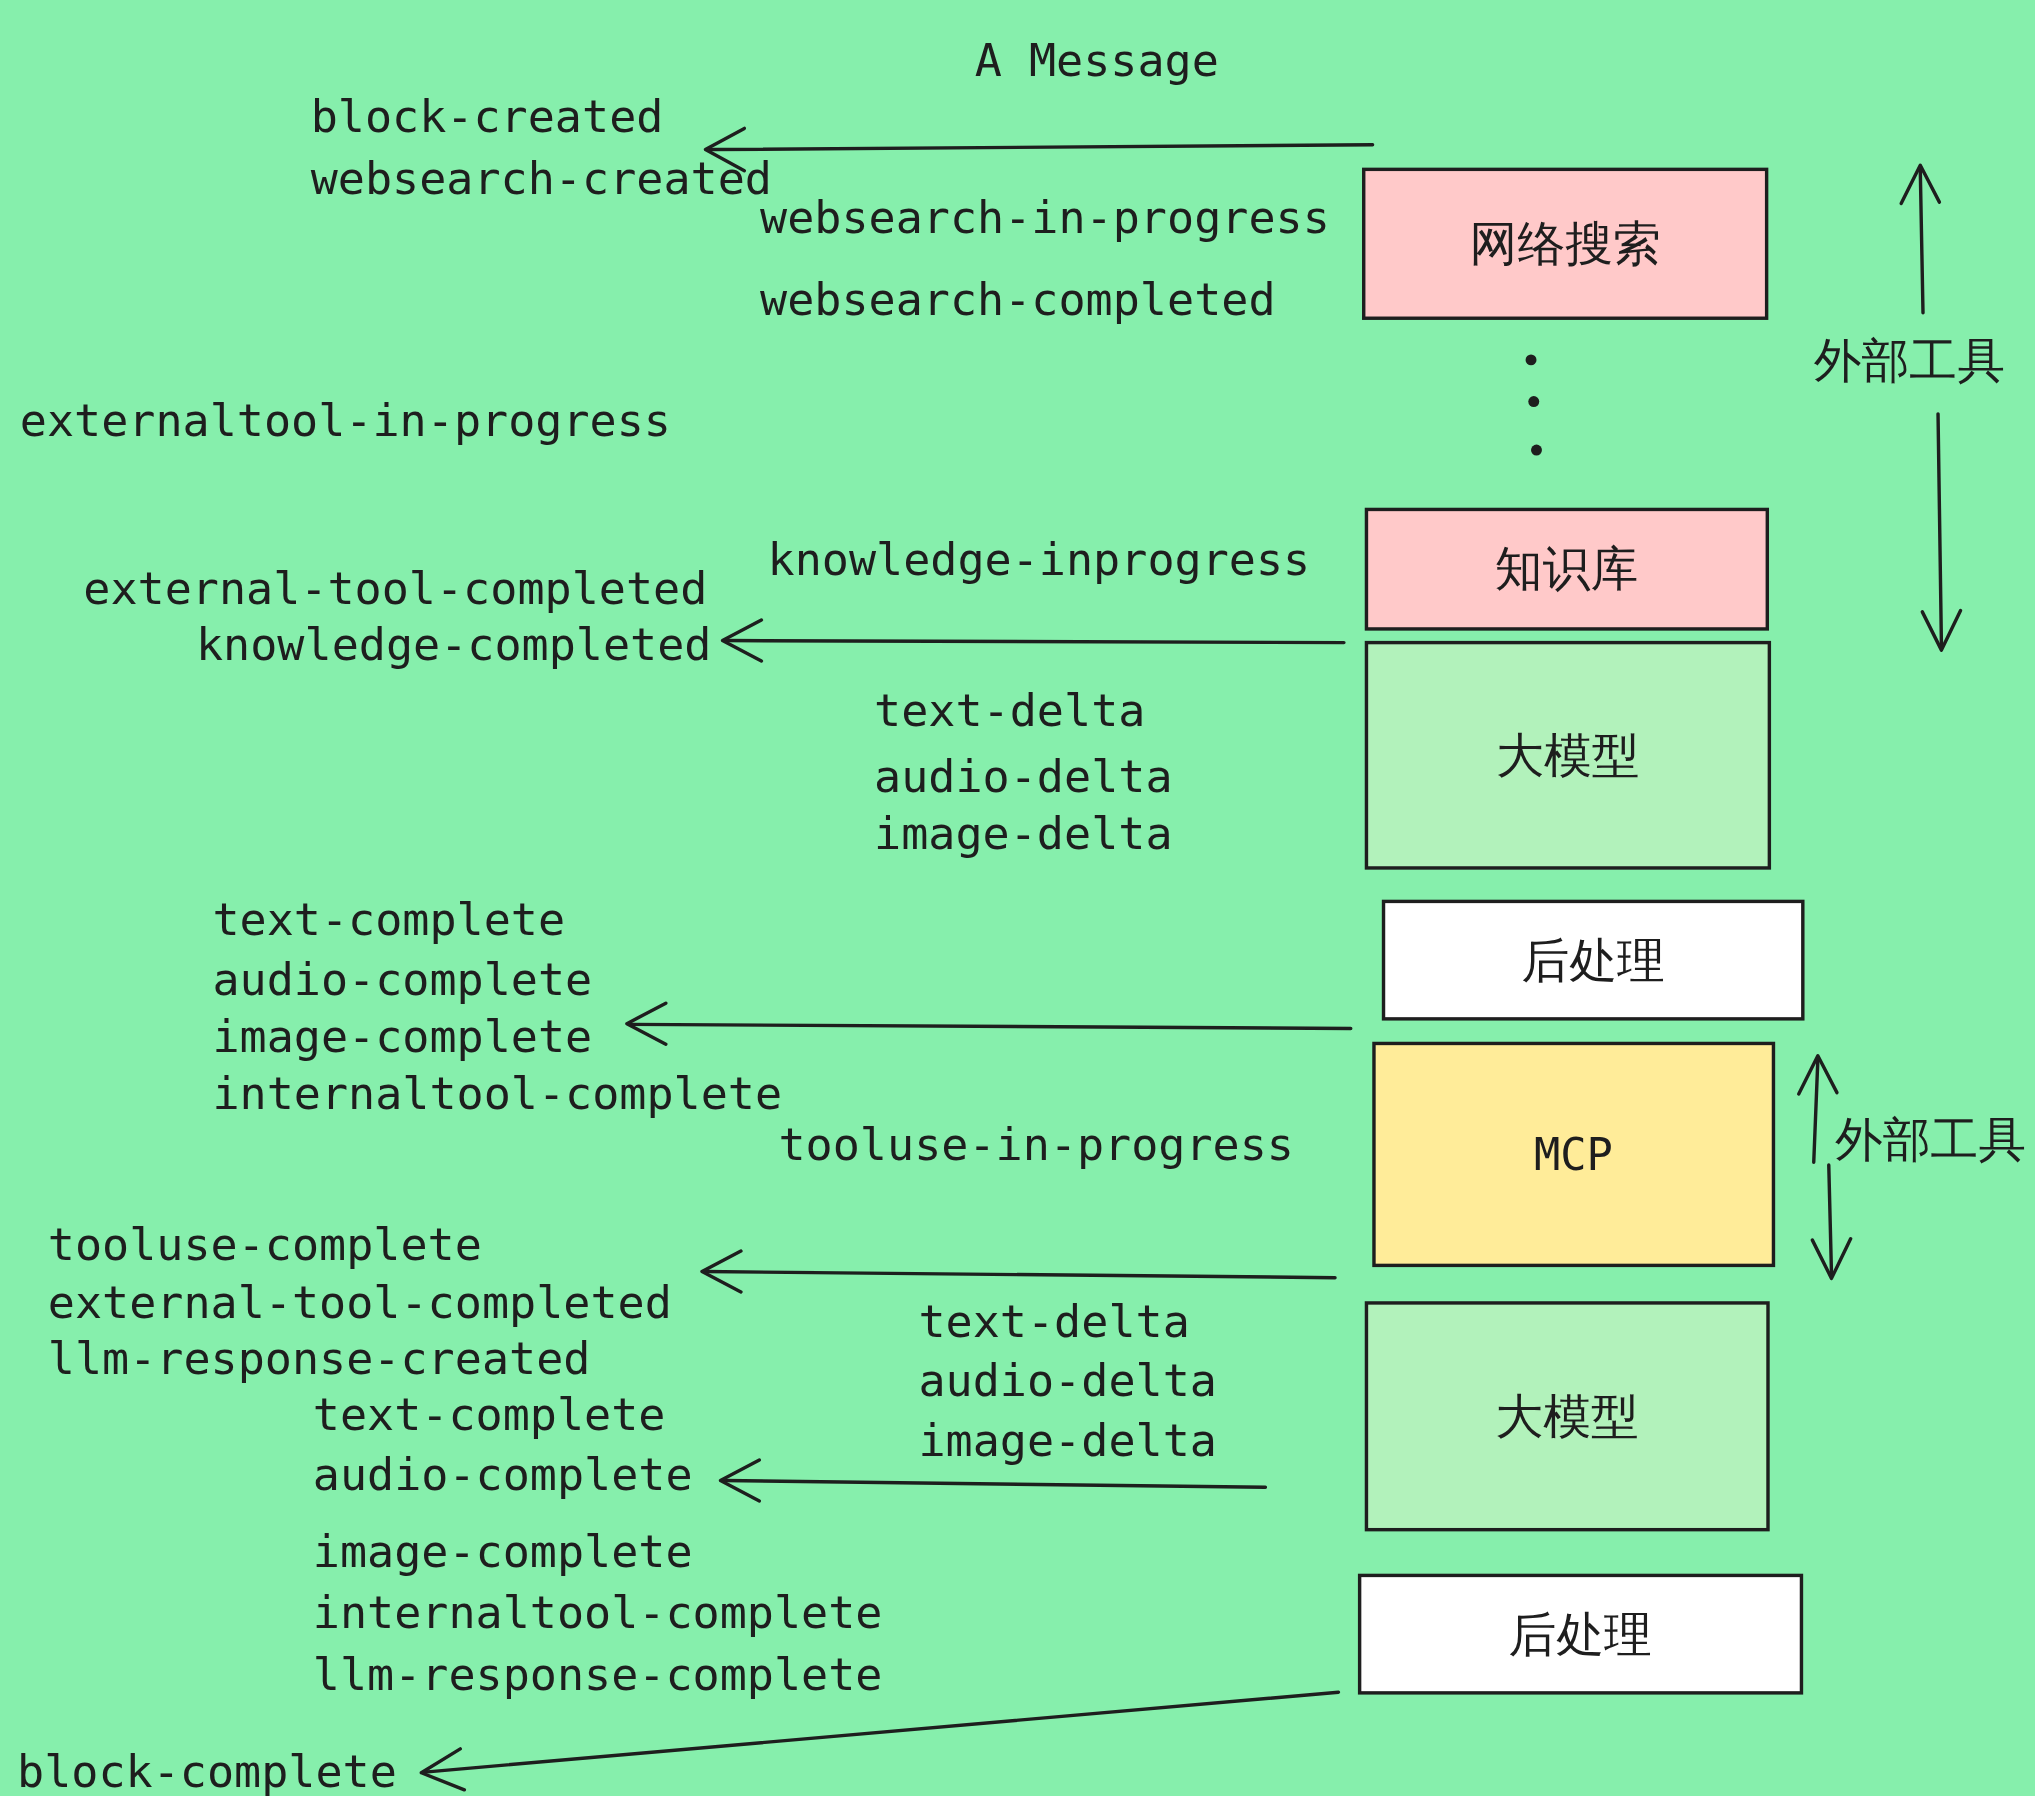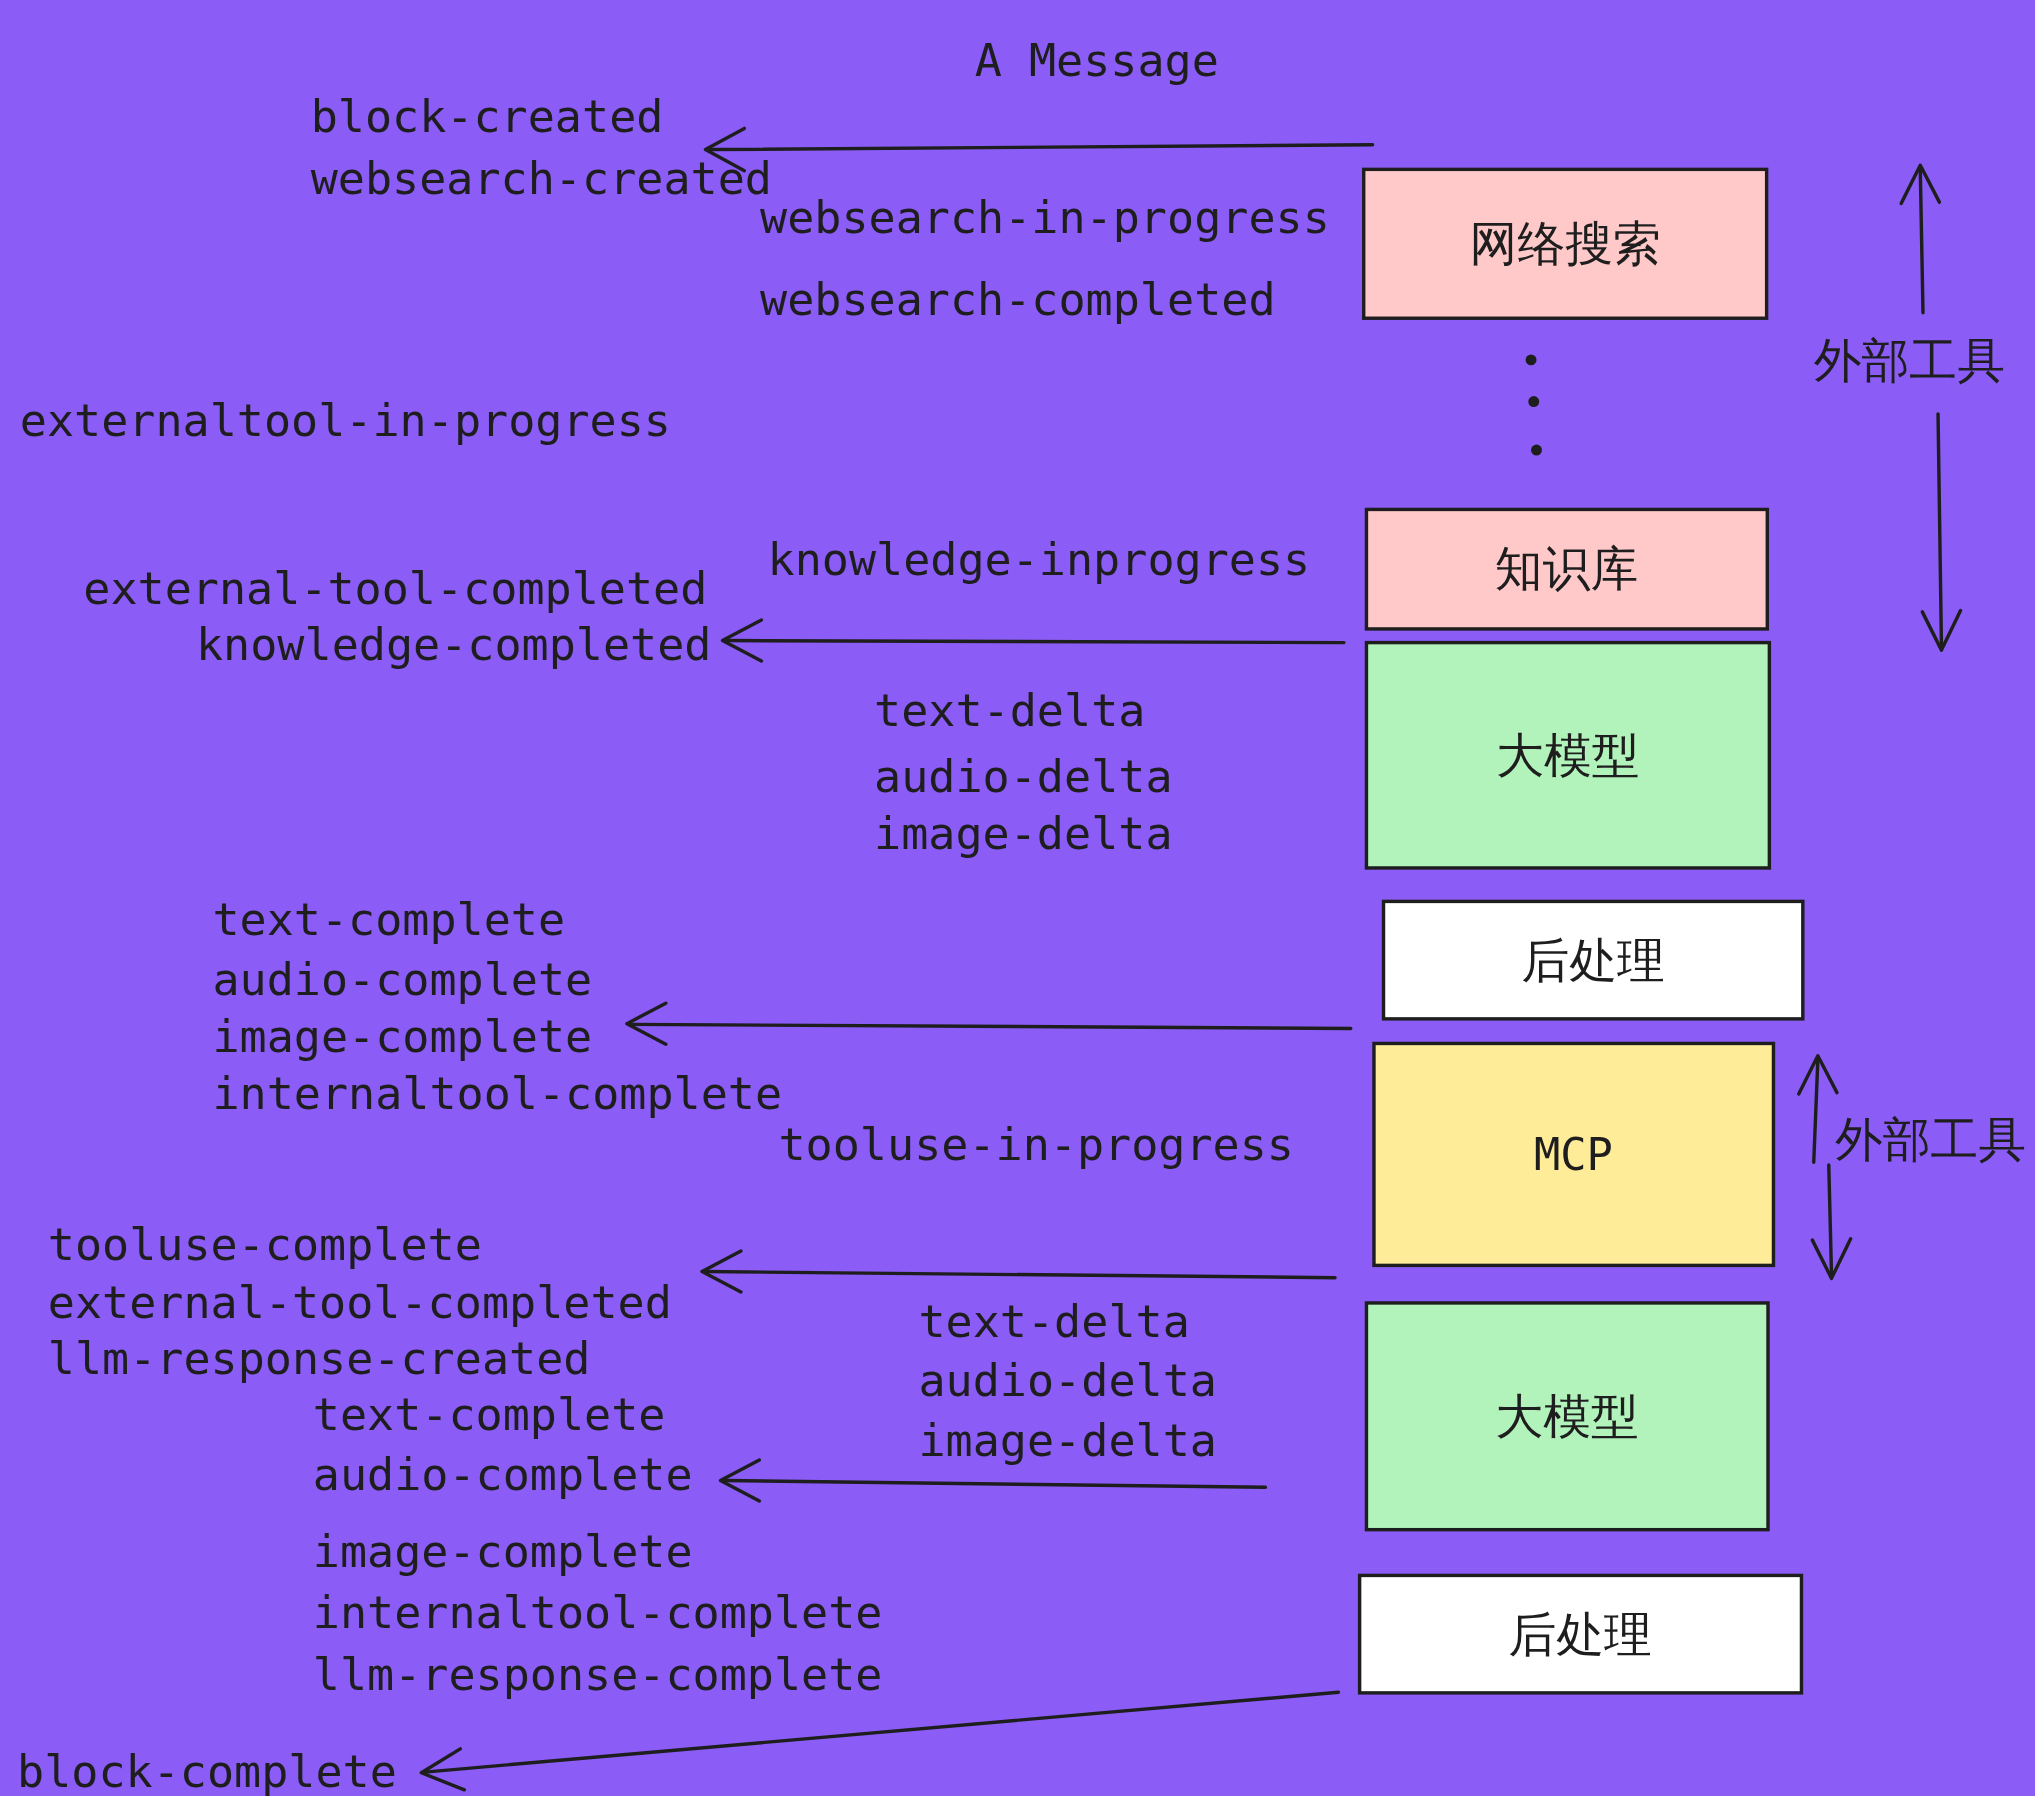--- a/index.html
+++ b/index.html
@@ -1,16 +1,16 @@
 <!DOCTYPE html>
 <html style="font-size:11px"><head>
 <meta charset="utf-8">
 <style>
   html, body { margin:0; padding:0; background:#ffffff; }
-  .canvas { position:relative; width:2035px; height:1796px; background:#8b5cf6; overflow:hidden; }
+  .canvas { position:relative; width:2035px; height:1796px; background:#86efac; overflow:hidden; }
   svg { display:block; width:100%; height:100%; }
   text { font-family:"DejaVu Sans Mono","Liberation Mono",monospace; fill:#1e1e1e; }
   .evt  { font-size:66px; }
   .ttl  { font-size:66px; }
   .cjk  { font-family:"DejaVu Sans","Liberation Sans",sans-serif; font-size:70px; }
   .mono-box-label { font-size:64px; }
   .stroke { stroke:#1e1e1e; stroke-width:5; fill:none; stroke-linecap:round; stroke-linejoin:round; }
   rect.box { stroke:#1e1e1e; stroke-width:5; }
   circle.dot { fill:#1e1e1e; stroke:none; }
 </style>

